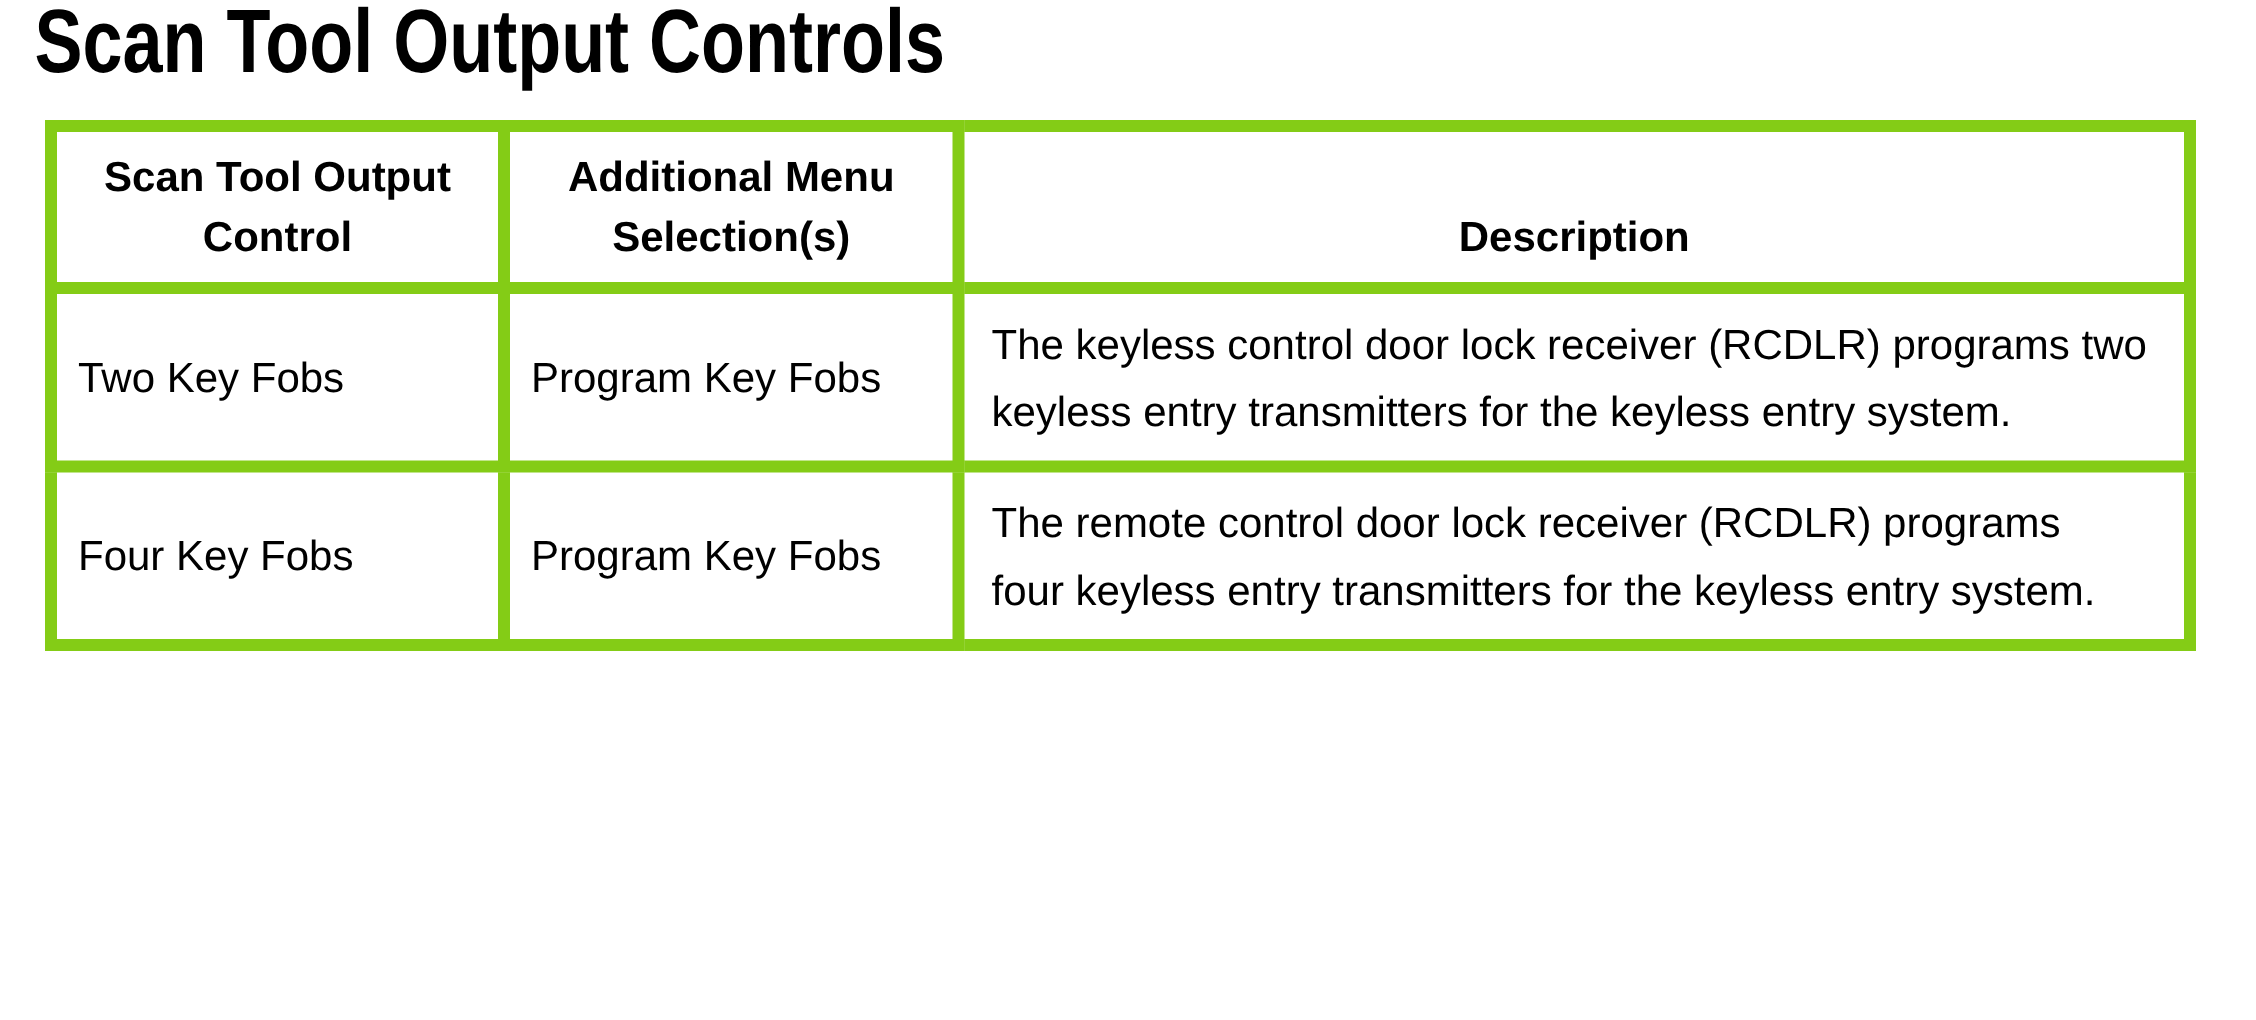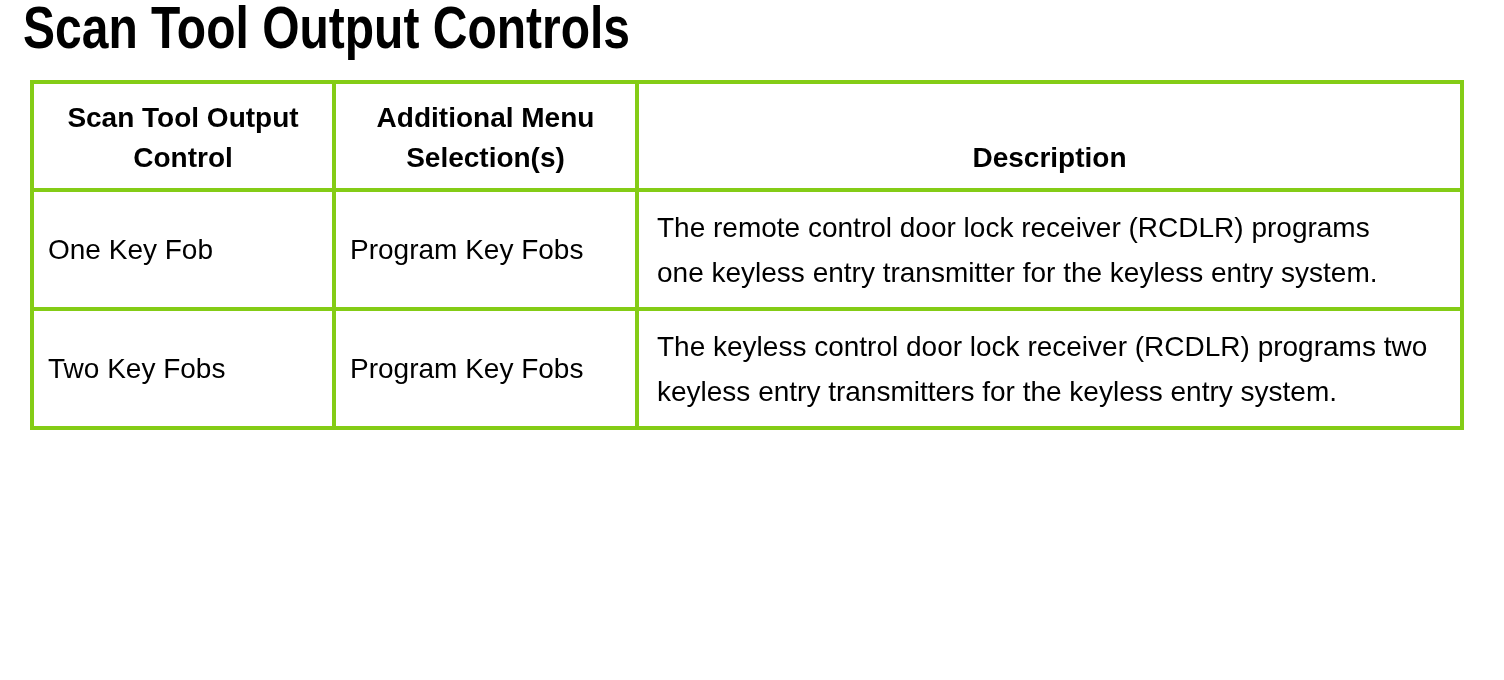--- a/index.html
+++ b/index.html
@@ -29,21 +29,21 @@
   }
   table.ctrl-table {
     margin-left: 30px;
     width: 1434px;
     border-collapse: collapse;
     table-layout: fixed;
   }
   .ctrl-table col.c1 { width: 302px; }
   .ctrl-table col.c2 { width: 303px; }
   .ctrl-table th, .ctrl-table td {
-    border: 4px solid #84cc16;
+    border: 8px solid #84cc16;
     font-size: 28px;
   }
   .ctrl-table th {
     height: 108px;
     vertical-align: bottom;
     text-align: center;
     font-weight: bold;
     line-height: 40px;
     padding: 0 8px 10px 8px;
     white-space: pre-line;
@@ -78,27 +78,27 @@
       <tr>
         <th>Scan Tool Output
 Control</th>
         <th>Additional Menu
 Selection(s)</th>
         <th>Description</th>
       </tr>
     </thead>
     <tbody>
       <tr>
-        <td>One Key Fob</td>
-        <td>Program Key Fobs</td>
-        <td class="desc">The remote control door lock receiver (RCDLR) programs
-one keyless entry transmitter for the keyless entry system.</td>
-      </tr>
-      <tr>
         <td>Two Key Fobs</td>
         <td>Program Key Fobs</td>
         <td class="desc">The keyless control door lock receiver (RCDLR) programs two
 keyless entry transmitters for the keyless entry system.</td>
+      </tr>
+      <tr>
+        <td>Four Key Fobs</td>
+        <td>Program Key Fobs</td>
+        <td class="desc">The remote control door lock receiver (RCDLR) programs
+four keyless entry transmitters for the keyless entry system.</td>
       </tr>
     </tbody>
   </table>
 
 </div>
 
 </body></html>

